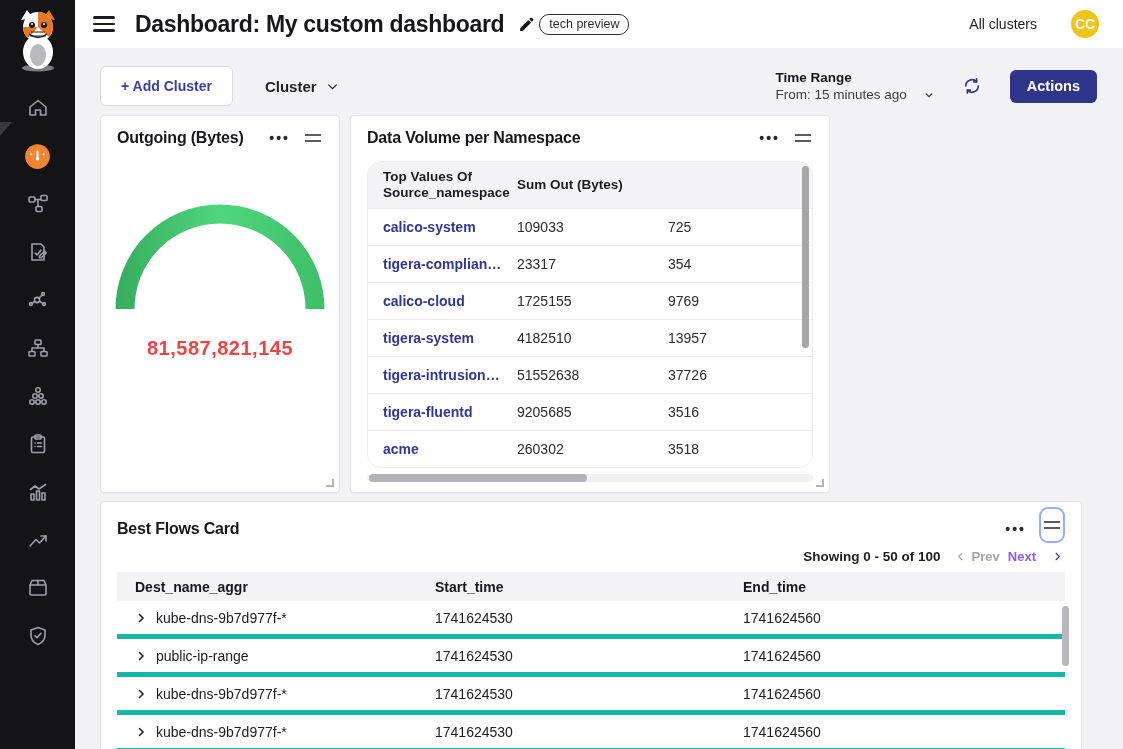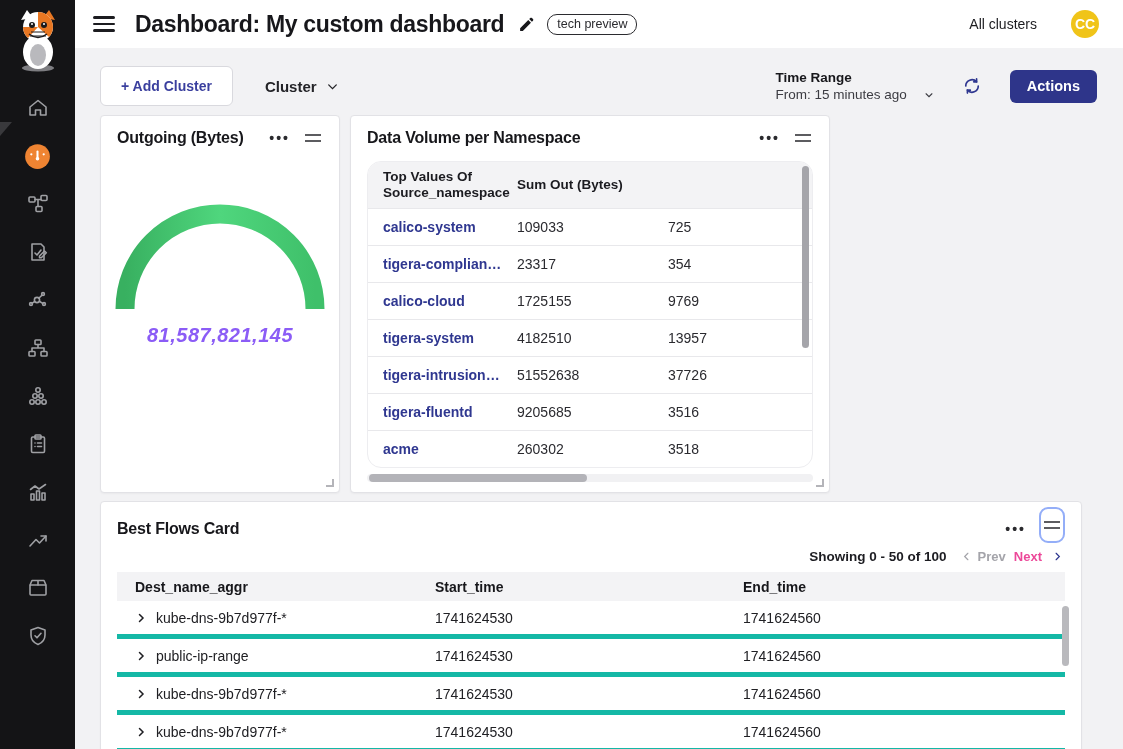--- a/index.html
+++ b/index.html
@@ -16,21 +16,21 @@
   .side-item { height:48px; width:75px; display:flex; align-items:center; justify-content:center; cursor:pointer; }
   .side-item svg { stroke:#9fa0a4; fill:none; stroke-width:1.6; stroke-linecap:round; stroke-linejoin:round; }
 
   
   .topbar { position:absolute; left:75px; top:0; width:1048px; height:48px; background:#ffffff;
     display:flex; align-items:center; padding:0 24px 0 18px; }
   .hamburger { width:22px; display:flex; flex-direction:column; gap:4px; cursor:pointer; margin-right:20px; }
   .hamburger span { display:block; height:2.4px; background:#1c1c20; border-radius:2px; }
   .page-title { font-size:23px; font-weight:700; color:#17171b; letter-spacing:-0.3px; white-space:nowrap; }
   .edit-pencil { margin-left:14px; cursor:pointer; display:flex; }
-  .badge { margin-left:12px; border:1.5px solid #2b2b2f; border-radius:10px; padding:2px 9px 3px;
+  .badge { margin-left:4px; border:1.5px solid #2b2b2f; border-radius:10px; padding:2px 9px 3px;
     font-size:12.5px; color:#2b2b2f; white-space:nowrap; }
   .topbar-spacer { flex:1; }
   .all-clusters { font-size:14px; color:#1c1c20; margin-right:34px; cursor:pointer; }
   .avatar { width:28px; height:28px; border-radius:50%; background:#f0c419; color:#ffffff;
     font-size:14px; font-weight:700; display:flex; align-items:center; justify-content:center; cursor:pointer; }
 
   
   .content { position:absolute; left:75px; top:48px; width:1048px; height:701px; background:#f2f2f4; overflow:hidden; }
 
   
@@ -56,41 +56,41 @@
   .dots-btn { letter-spacing:2px; font-weight:700; color:#2a2a2e; font-size:14px; cursor:pointer; line-height:10px; }
   .drag-handle { margin-left:13px; cursor:grab; display:flex; flex-direction:column; gap:4px; padding:4px 2px; }
   .drag-handle i { display:block; width:16px; height:2px; background:#5c5c60; }
   .drag-handle.focused { border:2px solid #94aef8; border-radius:9px; padding:12px 3px; margin-top:-8px; }
   .resize-corner { position:absolute; right:5px; bottom:5px; width:8px; height:8px;
     border-right:2px solid #b4b4b9; border-bottom:2px solid #b4b4b9; cursor:nwse-resize; }
 
   
   #outgoing-card { left:25px; top:67px; width:240px; height:378px; }
   .gauge-wrap { margin-top:44px; display:flex; justify-content:center; }
-  .gauge-value { text-align:center; margin-top:11px; font-size:20px; font-weight:700; color:#8b5cf6; letter-spacing:0.5px;font-style:italic; }
+  .gauge-value { text-align:center; margin-top:24px; font-size:20px; font-weight:700; color:#ef4444; letter-spacing:0.5px; }
 
   
   #namespace-card { left:275px; top:67px; width:480px; height:378px; }
   .ns-table { position:relative; margin:14px 16px 0; border:1px solid #ededf0; border-radius:14px; overflow:hidden; }
   .ns-head { display:grid; grid-template-columns:134px 151px 1fr 14px; background:#f3f3f5; min-height:46px; align-items:center; }
   .ns-head .hcell { font-size:13.5px; font-weight:700; color:#1b1b20; padding:6px 8px 6px 15px; line-height:1.2; }
   .ns-row { display:grid; grid-template-columns:134px 151px 1fr 14px; height:37px; align-items:center; border-top:1px solid #e8e8eb; }
   .ns-link { font-size:14px; font-weight:700; color:#2f3790; padding-left:15px; white-space:nowrap;
     overflow:hidden; text-overflow:ellipsis; cursor:pointer; text-decoration:none; }
   .cellnum { font-size:14px; color:#2a2a2f; padding-left:15px; }
   .ns-vscroll { position:absolute; right:3px; top:4px; width:7px; height:182px; background:#a5a5aa; border-radius:4px; cursor:pointer; }
   .ns-hscroll { margin:6px 16px 0; height:8px; border-radius:4px; background:#f1f1f3; position:relative; }
   .ns-hscroll .thumb { position:absolute; left:2px; top:0; width:218px; height:8px; border-radius:4px; background:#b3b3b8; cursor:pointer; }
 
   
   #bestflows-card { left:25px; top:453px; width:982px; height:310px; }
   .pagination-row { display:flex; align-items:center; justify-content:flex-end; padding:6px 18px 8px; gap:8px; }
   .showing-text { font-size:13.5px; font-weight:700; color:#1c1c21; margin-right:6px; }
   .pg-prev { display:flex; align-items:center; gap:6px; color:#a4a4aa; font-size:13px; font-weight:700; cursor:default; }
-  .pg-next { display:flex; align-items:center; gap:10px; color:#ec4899; font-size:13px; font-weight:700; cursor:pointer; }
+  .pg-next { display:flex; align-items:center; gap:16px; color:#8b5cf6; font-size:13px; font-weight:700; cursor:pointer; }
   .flows-table { position:relative; margin:0 16px; }
   .fl-head { display:grid; grid-template-columns:300px 308px 1fr 14px; background:#f3f3f5; height:29px; align-items:center; }
   .fl-head .hcell { font-size:14px; font-weight:700; color:#17171b; padding-left:18px; }
   .fl-row { display:grid; grid-template-columns:300px 308px 1fr 14px; height:38px; align-items:center; border-bottom:5px solid #14b8a6; }
   .fl-name { display:flex; align-items:center; gap:9px; padding-left:18px; font-size:14px; color:#202024; }
   .fl-cell { font-size:14px; color:#202024; padding-left:18px; }
   .row-chevron { display:flex; cursor:pointer; }
   .fl-vscroll { position:absolute; right:-4px; top:34px; width:7px; height:60px; background:#b9b9bd; border-radius:4px; cursor:pointer; }
 </style>
 </head>

